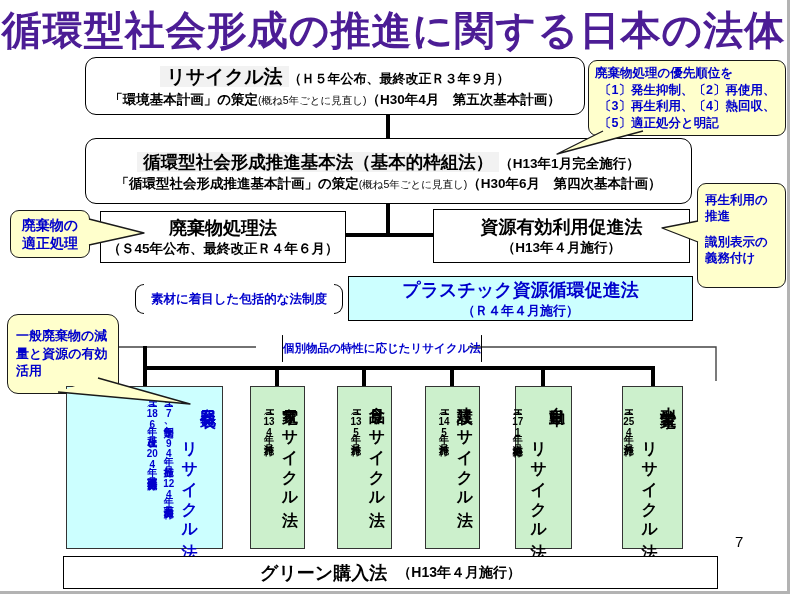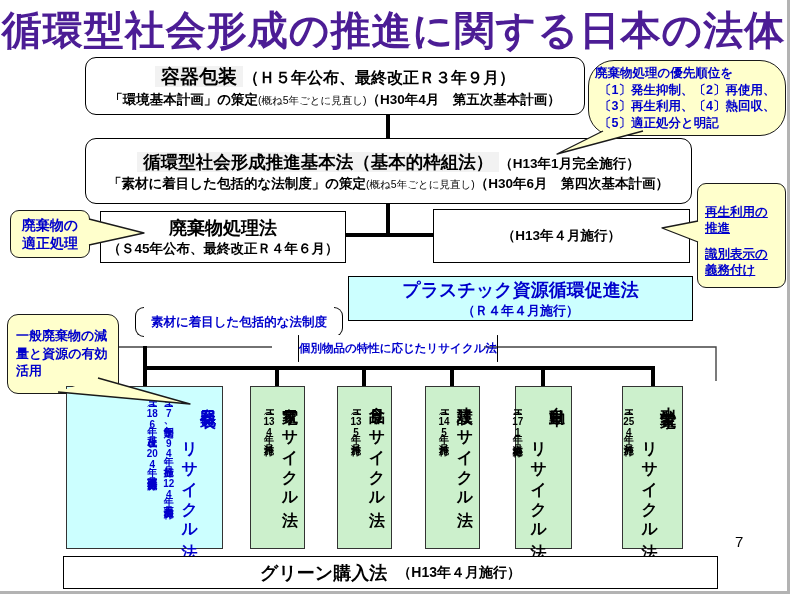--- a/index.html
+++ b/index.html
@@ -14,31 +14,31 @@
                letter-spacing:1px;color:#4c1d95;}
 
   .box{box-sizing:border-box;border:1.8px solid #000;background:#fff;display:flex;
        flex-direction:column;justify-content:center;align-items:center;text-align:center;}
   .rbox{border-radius:11px;border-width:1.6px;}
   .graybar{background:#f2f2f2;padding:0 6px;}
   .b{font-weight:bold}
   .blue{color:#0000cc}
 
   .l-big{font-size:19px;font-weight:bold;}
-  .l-note{font-size:16px;font-weight:bold;}
+  .l-note{font-size:13px;font-weight:bold;}
   .l2{font-size:13.5px;font-weight:bold;}
   .l2-small{font-size:10.5px;font-weight:normal;}
 
   .callout{box-sizing:border-box;background:#ffffcc;border:1.6px solid #1a1a1a;border-radius:9px;
            color:#0000cc;font-weight:bold;line-height:1.3;}
   .co-line{white-space:nowrap;}
-  .co1{padding:4px 6px;font-size:12.5px;line-height:1.32;border-radius:26px;}
+  .co1{padding:4px 6px;font-size:12.5px;line-height:1.32;}
   .co1 .co-line:not(:first-child){padding-left:4px;}
   .co2{padding:5px 6px;font-size:14px;text-align:center;}
-  .co3{padding:20px 7px;font-size:12.5px;text-decoration:underline;}
+  .co3{padding:8px 7px;font-size:12.5px;}
   .co3 .co-line{white-space:normal;}
   .co3 .gap{margin-top:9px;}
   .co4{padding:12px 8px;font-size:13px;line-height:1.35;}
 
   .brkt-label{display:flex;align-items:stretch;box-sizing:border-box;}
   .brkt{width:9px;border:1.6px solid #000;box-sizing:border-box;}
   .brkt-l{border-right:none;border-radius:9px 0 0 9px;}
   .brkt-r{border-left:none;border-radius:0 9px 9px 0;}
   .brkt-text{flex:1;display:flex;align-items:center;justify-content:center;
              font-weight:bold;color:#0000cc;background:transparent;white-space:nowrap;}
@@ -76,78 +76,79 @@
     <line x1="364" y1="368" x2="364" y2="388" stroke="#000" stroke-width="4"></line>
     <line x1="452" y1="368" x2="452" y2="388" stroke="#000" stroke-width="4"></line>
     <line x1="543" y1="368" x2="543" y2="388" stroke="#000" stroke-width="4"></line>
     <line x1="653" y1="368" x2="653" y2="388" stroke="#000" stroke-width="4"></line>
   </svg>
 
   <div class="abs z2 slide-title">循環型社会形成の推進に関する日本の法体系</div>
 
   <div class="abs z2 box rbox" style="left:85px;top:57px;width:500px;height:58px;">
     <div>
-      <span class="l-big graybar">容器包装</span><span class="l-note">（Ｈ５年公布、最終改正Ｒ３年９月）</span>
+      <span class="l-big graybar">リサイクル法</span><span class="l-note">（Ｈ５年公布、最終改正Ｒ３年９月）</span>
     </div>
     <div>
       <span class="l2">「環境基本計画」の策定</span><span class="l2-small">(概ね5年ごとに見直し)</span><span class="l2">（H30年4月　第五次基本計画）</span>
     </div>
   </div>
 
   <div class="abs z2 box rbox" style="left:85px;top:138px;width:607px;height:66px;">
     <div>
       <span class="graybar b" style="font-size:17.5px;">循環型社会形成推進基本法（基本的枠組法）</span><span class="b" style="font-size:13.5px;margin-top:15px;">（H13年1月完全施行）</span>
     </div>
     <div>
-      <span class="l2">「素材に着目した包括的な法制度」の策定</span><span class="l2-small">(概ね5年ごとに見直し)</span><span class="l2">（H30年6月　第四次基本計画）</span>
+      <span class="l2">「循環型社会形成推進基本計画」の策定</span><span class="l2-small">(概ね5年ごとに見直し)</span><span class="l2">（H30年6月　第四次基本計画）</span>
     </div>
   </div>
 
   <div class="abs z2 box" style="left:100px;top:211px;width:246px;height:52px;">
     <div style="font-size:18px;font-weight:bold;">廃棄物処理法</div>
     <div style="font-size:13.5px;font-weight:bold;">（Ｓ45年公布、最終改正Ｒ４年６月）</div>
   </div>
 
   <div class="abs z2 box" style="left:433px;top:209px;width:257px;height:54px;">
+    <div style="font-size:18px;font-weight:bold;">資源有効利用促進法</div>
     <div style="font-size:13.5px;font-weight:bold;">（H13年４月施行）</div>
   </div>
 
   <div class="abs z2 callout co1" style="left:588px;top:60px;width:198px;height:76px;">
     <div class="co-line">廃棄物処理の優先順位を</div>
     <div class="co-line">〔1〕発生抑制、〔2〕再使用、</div>
     <div class="co-line">〔3〕再生利用、〔4〕熱回収、</div>
     <div class="co-line">〔5〕適正処分と明記</div>
   </div>
 
   <div class="abs z2 callout co2" style="left:10px;top:210px;width:80px;height:48px;">
     <div class="co-line">廃棄物の</div>
     <div class="co-line">適正処理</div>
   </div>
 
   <div class="abs z2 callout co3" style="left:697px;top:183px;width:89px;height:105px;">
     <div class="co-line">再生利用の推進</div>
     <div class="co-line gap">識別表示の義務付け</div>
   </div>
 
-  <div class="abs z2 brkt-label" style="left:135px;top:284px;width:208px;height:30px;margin-top:23px;">
+  <div class="abs z2 brkt-label" style="left:135px;top:284px;width:208px;height:30px;">
     <div class="brkt brkt-l"></div>
     <div class="brkt-text" style="font-size:12.5px;">素材に着目した包括的な法制度</div>
     <div class="brkt brkt-r"></div>
   </div>
 
   <div class="abs z2 box" style="left:348px;top:276px;width:345px;height:45px;background:#ccffff;border-width:1.6px;text-align:center;">
     <div class="blue" style="font-size:18px;font-weight:bold;">プラスチック資源循環促進法</div>
     <div class="blue" style="font-size:13px;font-weight:bold;">（Ｒ４年４月施行）</div>
   </div>
 
   <div class="abs z2 callout co4" style="left:7px;top:314px;width:112px;height:80px;border-radius:11px;">
     <div>一般廃棄物の減量と資源の有効活用</div>
   </div>
 
-  <div class="abs z3 brkt-label" style="left:272px;top:335px;width:212px;height:27px;background:#fff;padding-left:26px;">
+  <div class="abs z3 brkt-label" style="left:256px;top:335px;width:212px;height:27px;background:#fff;padding-left:26px;">
     <div class="brkt brkt-l"></div>
     <div class="brkt-text" style="font-size:11.5px;">個別物品の特性に応じたリサイクル法</div>
     <div class="brkt brkt-r"></div>
   </div>
 
   <div class="abs z2 vbox cyan blue" style="left:66px;top:386px;width:157px;height:163px;">
     <div class="vtitle">容器包装
 　　リサイクル法</div>
     <div class="vnote tight">（H<span class="tcy">7</span>年制定、H<span class="tcy">9</span>年<span class="tcy">4</span>月施行、H<span class="tcy">12</span>年<span class="tcy">4</span>月全面施行）</div>
     <div class="vnote tight">（H<span class="tcy">18</span>年<span class="tcy">6</span>月改正、H<span class="tcy">20</span>年<span class="tcy">4</span>月改正法全面施行）</div>

